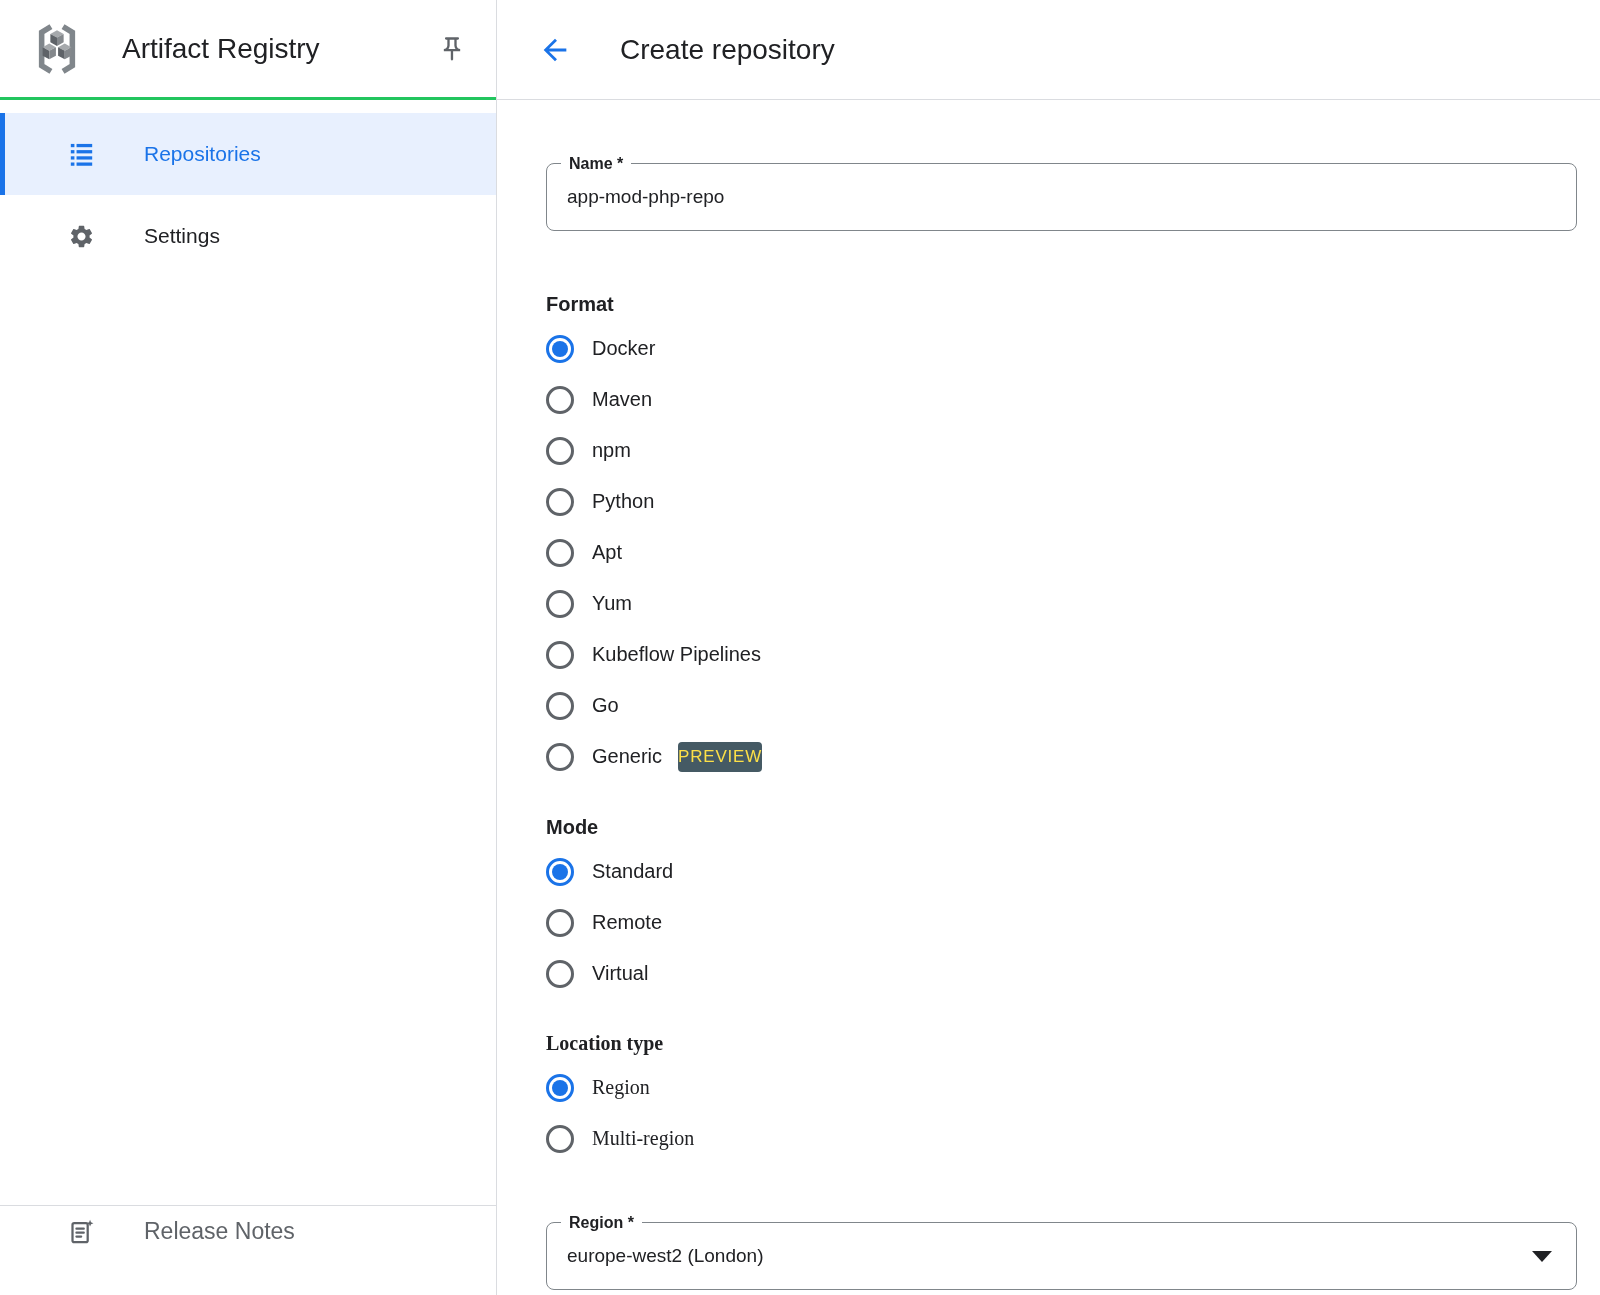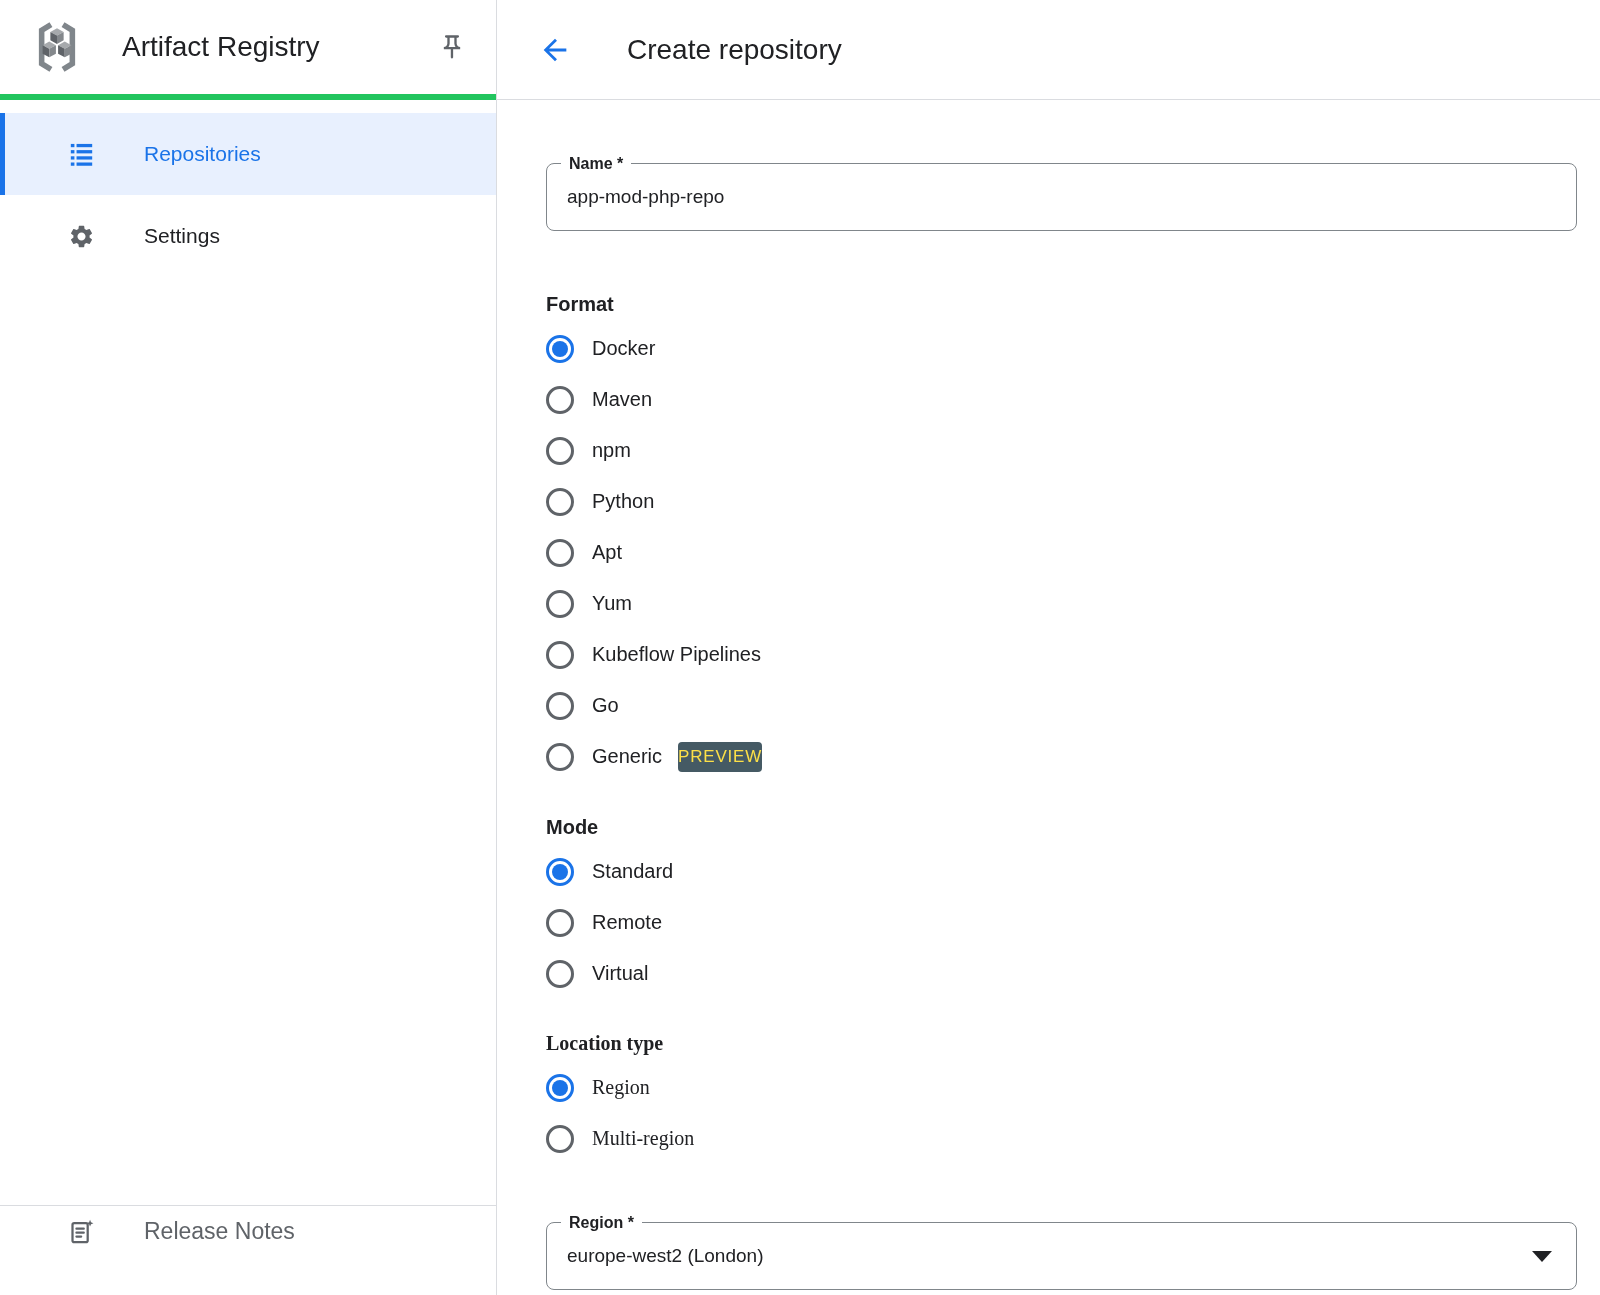--- a/index.html
+++ b/index.html
@@ -13,21 +13,21 @@
   .app { display: flex; height: 100%; }
 
   
   .sidebar {
     width: 497px; flex: none;
     border-right: 1px solid #dadce0;
     display: flex; flex-direction: column;
   }
   .sidebar-header {
     height: 100px; flex: none;
-    border-bottom: 6px solid #22c55e;
+    border-bottom: 3px solid #22c55e;
     display: flex; align-items: center;
     padding: 0 30px 0 28px;
   }
   .logo { display: flex; flex: none; }
   .sidebar-title { font-size: 28px; font-weight: 400; margin: 0 0 0 36px; flex: 1; white-space: nowrap; }
   .pin-btn { display: flex; flex: none; cursor: pointer; background: none; border: none; padding: 0; }
 
   .sidebar-nav { flex: 1; padding-top: 13px; }
   .nav-item {
     height: 82px; display: flex; align-items: center;
@@ -40,21 +40,21 @@
     content: ""; position: absolute; left: 0; top: 0; bottom: 0;
     width: 5px; background: #1a73e8;
   }
   .sidebar-footer { flex: none; border-top: 1px solid #dadce0; height: 90px; padding-top: 1px; }
   .footer-item { color: #5f6368; height: 48px; font-size: 23px; }
 
   
   main { flex: 1; display: flex; flex-direction: column; min-width: 0; }
   .main-header {
     height: 100px; flex: none; border-bottom: 1px solid #dadce0;
-    display: flex; align-items: center; padding-left: 41px; gap: 7px;
+    display: flex; align-items: center; padding-left: 41px;
   }
   .back-btn { width: 34px; height: 34px; margin-right: 48px; background: none; border: none; padding: 0; cursor: pointer; display: flex; }
   .page-title { font-size: 28px; font-weight: 400; margin: 0; }
 
   .content { padding: 63px 23px 0 49px; }
 
   
   .text-field {
     position: relative; height: 68px;
     border: 1px solid #80868b; border-radius: 8px;

